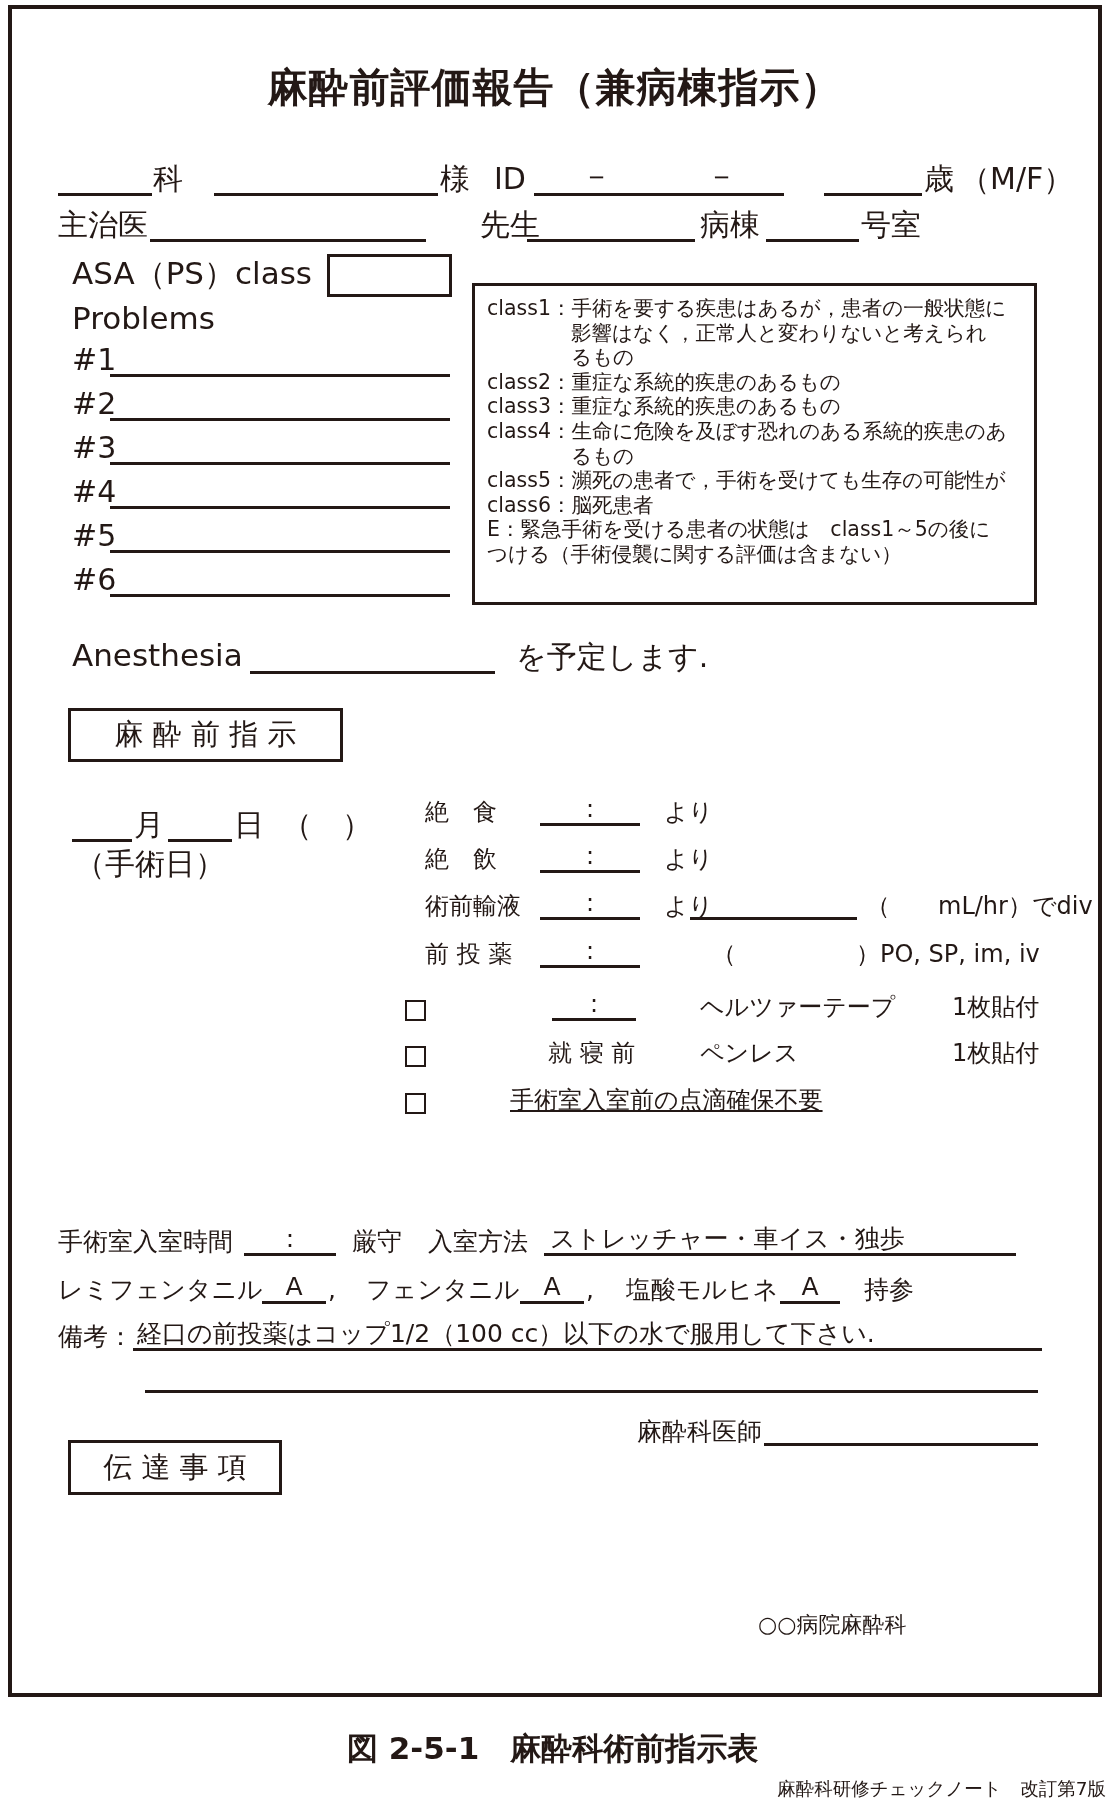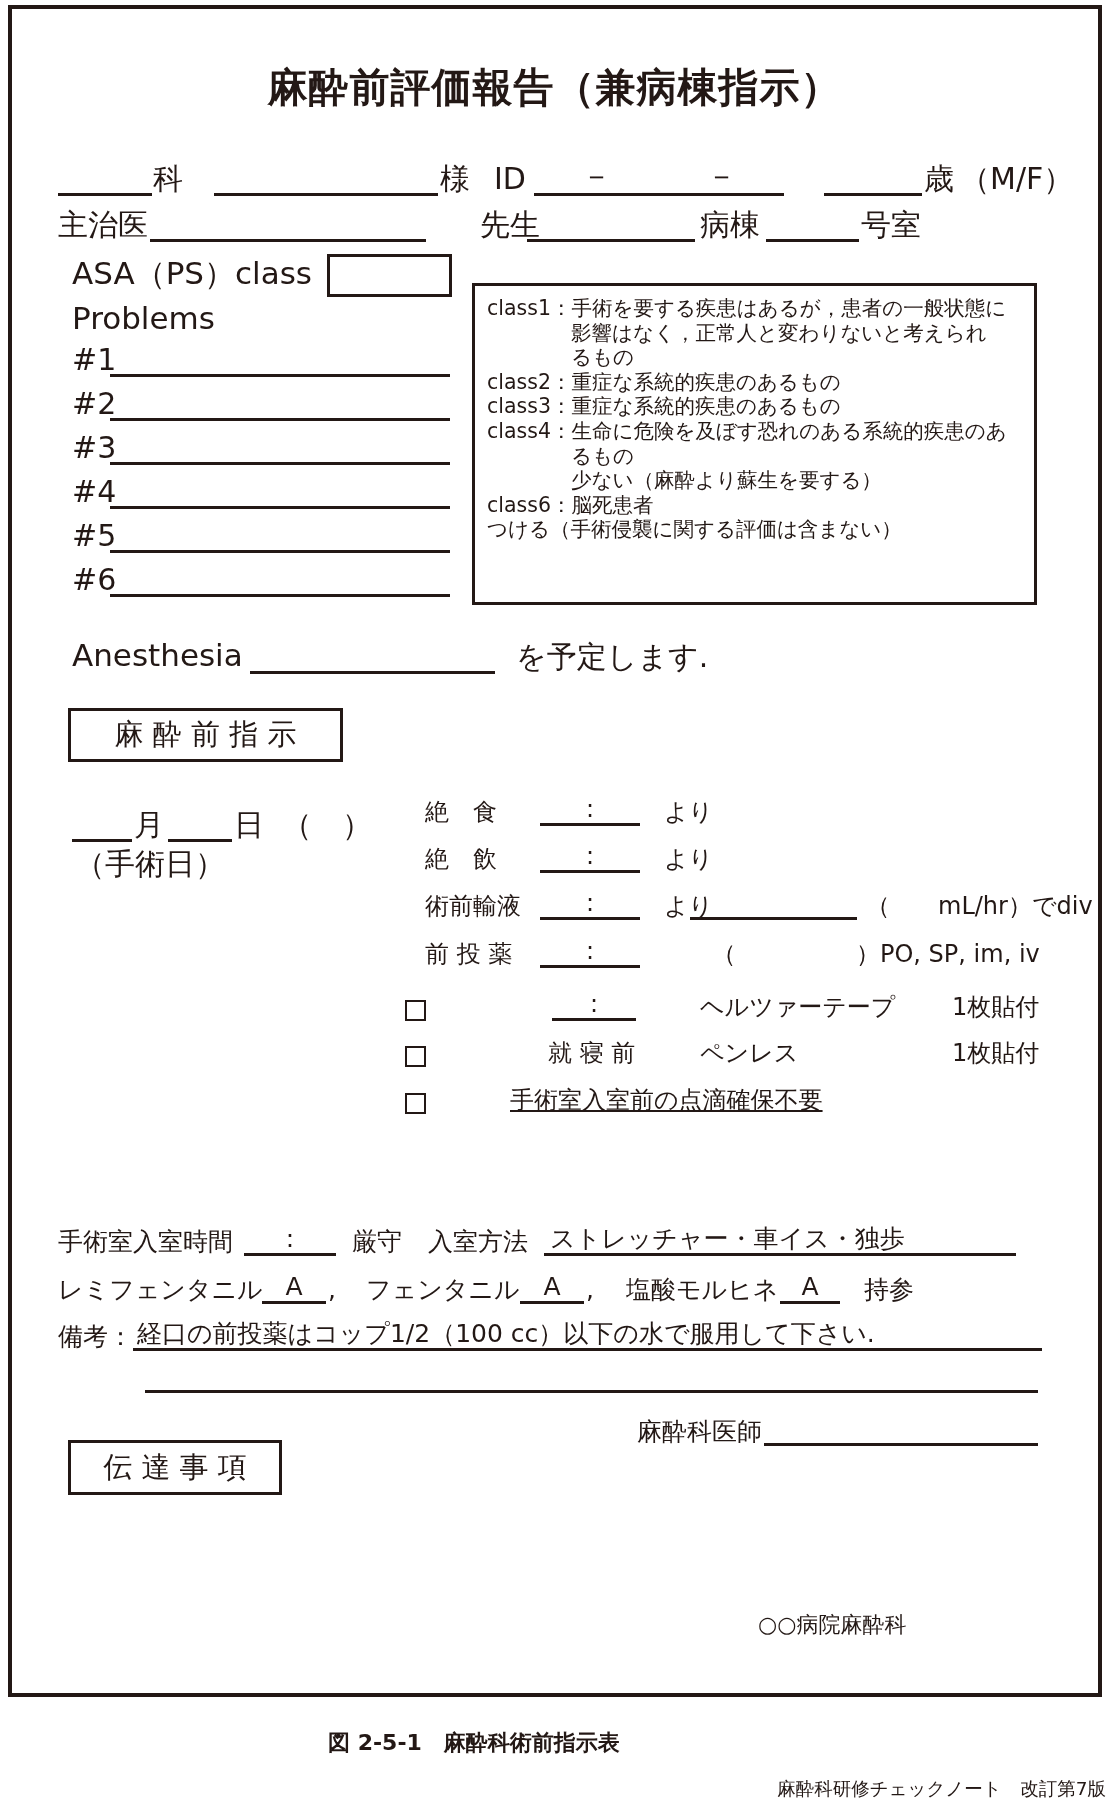--- a/index.html
+++ b/index.html
@@ -25,21 +25,21 @@
              border:3px solid #231815; box-sizing:border-box; }
   .legend { position:absolute; left:472px; top:283px; width:565px; height:322px;
             border:3px solid #231815; box-sizing:border-box; padding:10px 12px;
             font-size:20.5px; line-height:24.6px; }
   .legend .ind { padding-left:84px; }
   .secbox { position:absolute; border:3px solid #231815; box-sizing:border-box;
             display:flex; align-items:center; justify-content:center;
             font-size:29px; white-space:nowrap; }
   .cb { width:21px; height:21px; border:2.5px solid #231815; box-sizing:border-box; display:inline-block; }
   .blankline { position:absolute; border-bottom:3px solid #231815; height:0; }
-  .caption { position:absolute; left:328px; top:1728px; font-size:22px; font-weight:bold; white-space:nowrap; }
+  .caption { position:absolute; left:347px; top:1728px; font-size:31px; font-weight:bold; white-space:nowrap; }
   .footnote { position:absolute; right:3px; top:1776px; font-size:18.5px; white-space:nowrap; }
   .idline { display:flex; justify-content:space-around; align-items:flex-end; }
 </style>
 </head>
 <body>
 
 <div class="page">
 
   <div class="form-border"></div>
 
@@ -100,22 +100,23 @@
   </div>
 
   <div class="legend">
     <div>class1：手術を要する疾患はあるが，患者の一般状態に</div>
     <div class="ind">影響はなく，正常人と変わりないと考えられ</div>
     <div class="ind">るもの</div>
     <div>class2：重症な系統的疾患のあるもの</div>
     <div>class3：重症な系統的疾患のあるもの</div>
     <div>class4：生命に危険を及ぼす恐れのある系統的疾患のあ</div>
     <div class="ind">るもの</div>
-    <div class="ind">少ない（麻酔より蘇生を要する）</div>
+    <div>class5：瀕死の患者で，手術を受けても生存の可能性が</div>
     <div>class6：脳死患者</div>
+    <div>E：緊急手術を受ける患者の状態は　class1～5の後に</div>
     <div>つける（手術侵襲に関する評価は含まない）</div>
   </div>
 
   <div class="row" style="top:634px;height:40px;">
     <span class="f31" style="left:72px;margin-top:48px;">Anesthesia</span>
     <span class="ul" style="left:250px;width:245px;"></span>
     <span class="f30" style="left:516px;">を予定します.</span>
   </div>
 
   <div class="secbox" style="left:68px;top:708px;width:275px;height:54px;">麻 酔 前 指 示</div>

